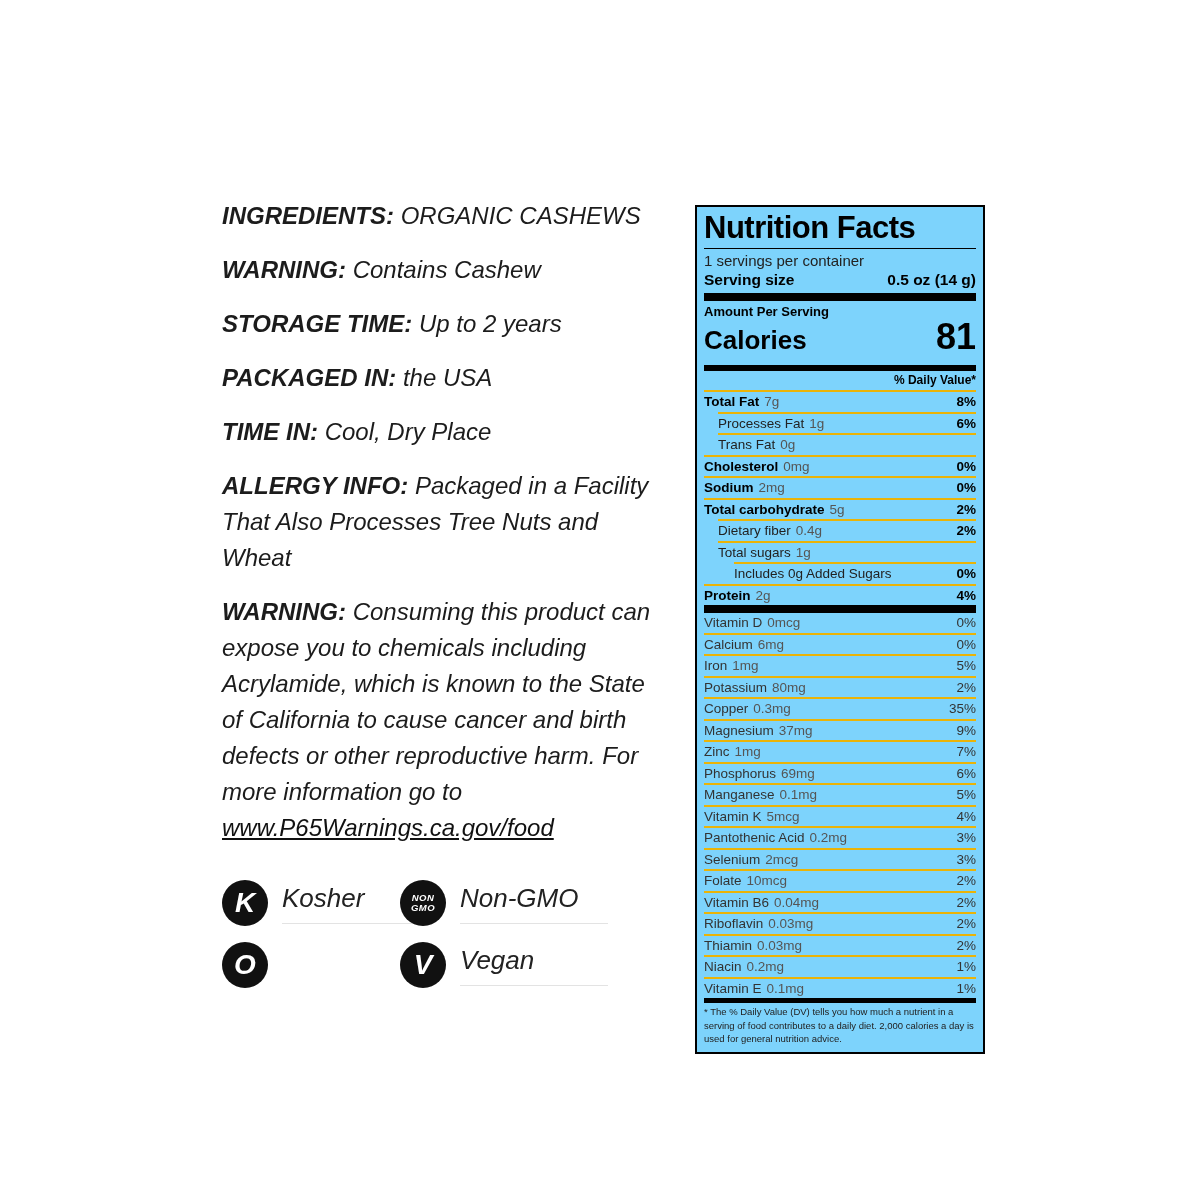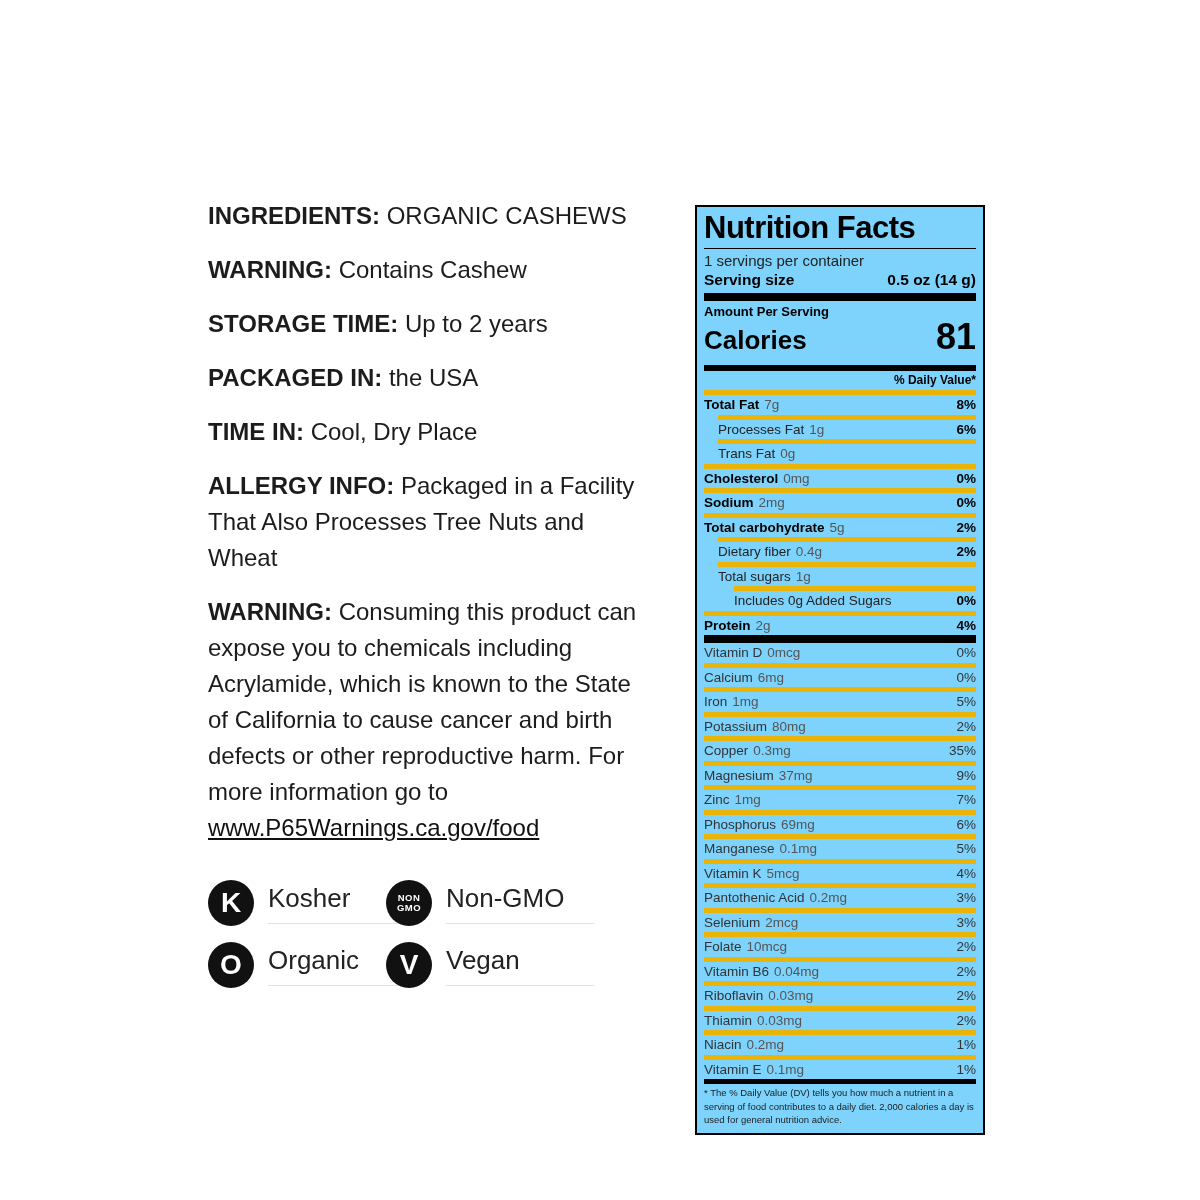--- a/index.html
+++ b/index.html
@@ -3,21 +3,21 @@
 <meta charset="utf-8">
 <style>
   html,body{margin:0;padding:0;}
   body{
     width:1200px;height:1200px;background:#ffffff;position:relative;
     font-family:"Liberation Sans", sans-serif;color:#1c1c1c;
     -webkit-font-smoothing:antialiased;
   }
 
   
-  .info-col{position:absolute;left:208px;top:198px;width:500px;}
+  .info-col{position:absolute;left:222px;top:198px;width:500px;font-style:italic;}
   .info-block{font-size:24px;line-height:36px;margin-bottom:18px;color:#1c1c1c;}
   .info-label{font-weight:bold;}
   .info-text{white-space:pre-line;}
   .p65-link{display:block;color:#111;text-decoration:underline;}
 
   
   .badge-grid{display:grid;grid-template-columns:178px auto;row-gap:16px;margin-top:34px;}
   .badge-item{display:flex;align-items:center;gap:14px;}
   .badge-circle{
     width:46px;height:46px;border-radius:50%;background:#111;color:#fff;
@@ -45,21 +45,21 @@
   .bar5{height:5px;background:#000;}
   .nf-aps{font-size:13px;font-weight:bold;line-height:16px;padding-top:3px;}
   .nf-cal-row{display:flex;justify-content:space-between;align-items:baseline;
     line-height:34px;padding-bottom:8px;}
   .nf-cal-label{font-size:26px;font-weight:800;}
   .nf-cal-value{font-size:36px;font-weight:800;}
   .nf-dv-header{font-size:12px;font-weight:bold;text-align:right;line-height:19px;}
 
   .nf-row{padding-left:0;}
   .nf-row-inner{
-    display:flex;align-items:baseline;border-top:5px solid #eab308;
+    display:flex;align-items:baseline;border-top:2px solid #eab308;
     font-size:13.5px;line-height:19.5px;
   }
   .nf-row.ind1{padding-left:14px;}
   .nf-row.ind2{padding-left:30px;}
   .nf-row-inner.noline{border-top:none;}
   .nf-name{color:#222;}
   .nf-name.b{font-weight:bold;color:#000;}
   .nf-amt{color:#555;margin-left:5px;}
   .nf-dv{margin-left:auto;color:#333;}
   .nf-dv.b{font-weight:bold;color:#000;}
@@ -120,21 +120,20 @@
       <div class="badge-circle">K</div>
       <span class="badge-label">Kosher</span>
     </div>
     <div class="badge-item">
       <div class="badge-circle small-text" style="white-space:pre-line">NON
 GMO</div>
       <span class="badge-label">Non-GMO</span>
     </div>
     <div class="badge-item">
       <div class="badge-circle">O</div>
-      <span class="badge-label">Organic</span>
     </div>
     <div class="badge-item">
       <div class="badge-circle">V</div>
       <span class="badge-label">Vegan</span>
     </div>
   </div>
 </div>
 
 <div class="nf-panel">
   <div class="nf-title">Nutrition Facts</div>

